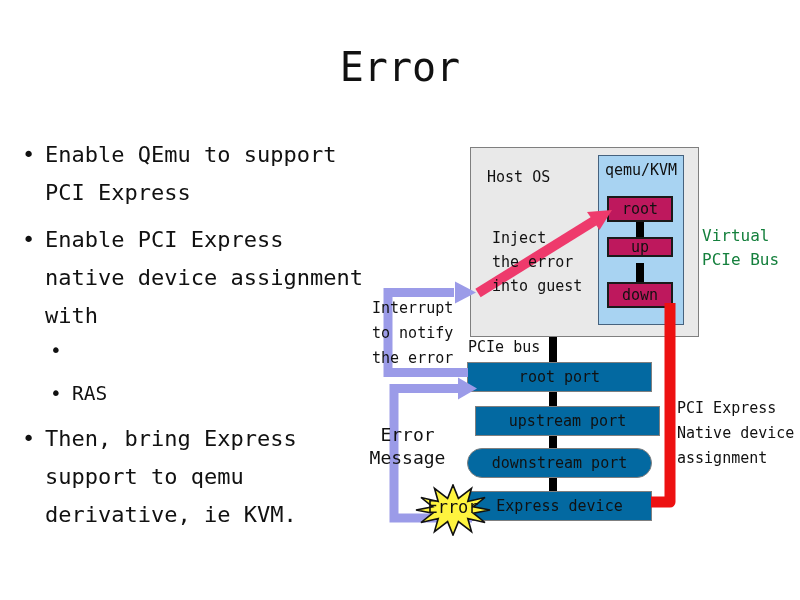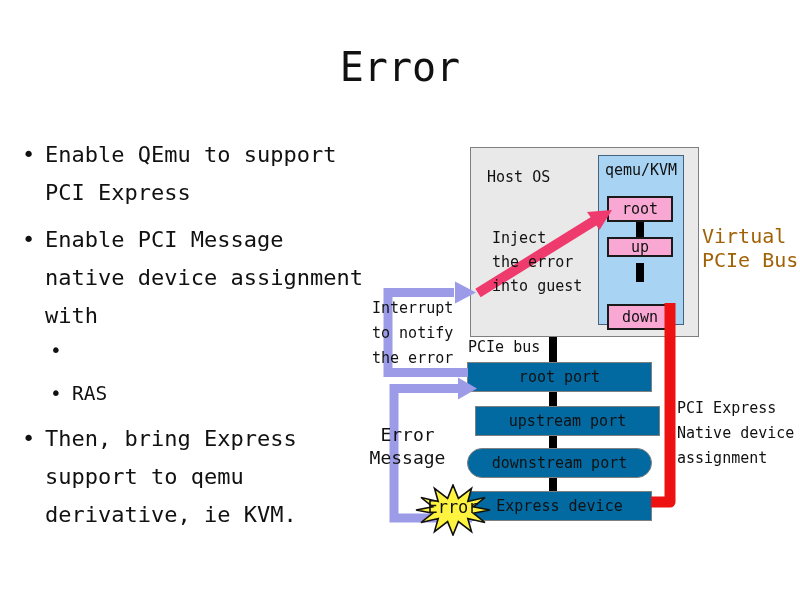--- a/index.html
+++ b/index.html
@@ -13,47 +13,47 @@
   
   .title{left:0;right:0;top:43px;text-align:center;font-size:40px;line-height:48px;z-index:3;}
   
   .bullet{display:flex;font-size:22px;line-height:38px;z-index:3;}
   .bullet .marker{width:23px;flex:none;}
   .subbullet{display:flex;font-size:19.5px;line-height:26px;z-index:3;}
   .subbullet .marker{width:22px;flex:none;}
   
   .graybox{background:#e9e9e9;border:1px solid #7f7f7f;z-index:1;}
   .bluebox{background:#a8d3f2;border:1px solid #46627e;z-index:1;}
-  .orangebox{background:#f9a8d4;border:2px solid #1a1a1a;z-index:1;
+  .orangebox{background:#be185d;border:2px solid #1a1a1a;z-index:1;
     display:flex;align-items:center;justify-content:center;font-size:15px;}
   .portbox{background:#0369a1;border:1px solid #7f7f7f;z-index:1;
     display:flex;align-items:center;justify-content:center;font-size:15px;}
   .busbar{background:#000;z-index:1;}
   
   .lbl{font-size:15px;line-height:25px;z-index:3;}
   .lbl24{font-size:15px;line-height:24px;z-index:3;}
-  .redlbl{font-size:20px;line-height:24px;color:#a16207;z-index:3;}
+  .redlbl{font-size:16px;line-height:24px;color:#15803d;z-index:3;}
   .errmsg{font-size:18px;line-height:23px;text-align:center;z-index:3;}
   .burstlbl{font-size:17px;line-height:20px;text-align:center;z-index:5;}
   svg.overlay{left:0;top:0;z-index:2;pointer-events:none;}
   svg.burst{z-index:4;pointer-events:none;}
 </style>
 </head>
 <body>
 
 <div class="abs title">Error</div>
 
 <div class="abs bullet" style="left:22px;top:136px;width:360px;">
   <span class="marker">•</span>
   <span class="pre">Enable QEmu to support
 PCI Express</span>
 </div>
 <div class="abs bullet" style="left:22px;top:221px;width:360px;">
   <span class="marker">•</span>
-  <span class="pre">Enable PCI Message
+  <span class="pre">Enable PCI Express
 native device assignment
 with</span>
 </div>
 <div class="abs subbullet" style="left:50px;top:338px;width:320px;">
   <span class="marker">•</span>
 </div>
 <div class="abs subbullet" style="left:50px;top:381px;width:320px;">
   <span class="marker">•</span>
   <span class="pre">RAS</span>
 </div>
@@ -69,21 +69,21 @@
 <div class="abs" style="left:598px;top:161px;width:86px;text-align:center;font-size:15px;z-index:3;">qemu/KVM</div>
 
 <div class="abs orangebox" style="left:607px;top:196px;width:66px;height:26px;">
     <span>root</span>
   </div>
 <div class="abs busbar" style="left:636px;top:222px;width:8px;height:15px;"></div>
 <div class="abs orangebox" style="left:607px;top:237px;width:66px;height:20px;">
     <span>up</span>
   </div>
 <div class="abs busbar" style="left:636px;top:263px;width:8px;height:19px;"></div>
-<div class="abs orangebox" style="left:607px;top:282px;width:66px;height:26px;margin-top:22px;">
+<div class="abs orangebox" style="left:607px;top:282px;width:66px;height:26px;">
     <span>down</span>
   </div>
 
 <div class="abs lbl" style="left:487px;top:165px;">Host OS</div>
 <div class="abs lbl24 pre" style="left:492px;top:226px;">Inject
 the error
 into guest</div>
 <div class="abs redlbl pre" style="left:702px;top:224px;">Virtual
 PCIe Bus</div>
 

